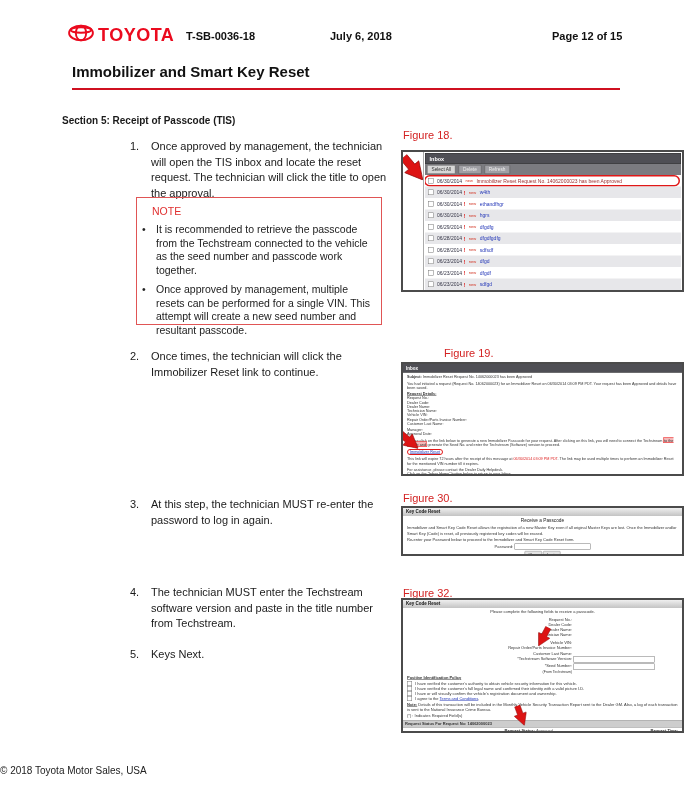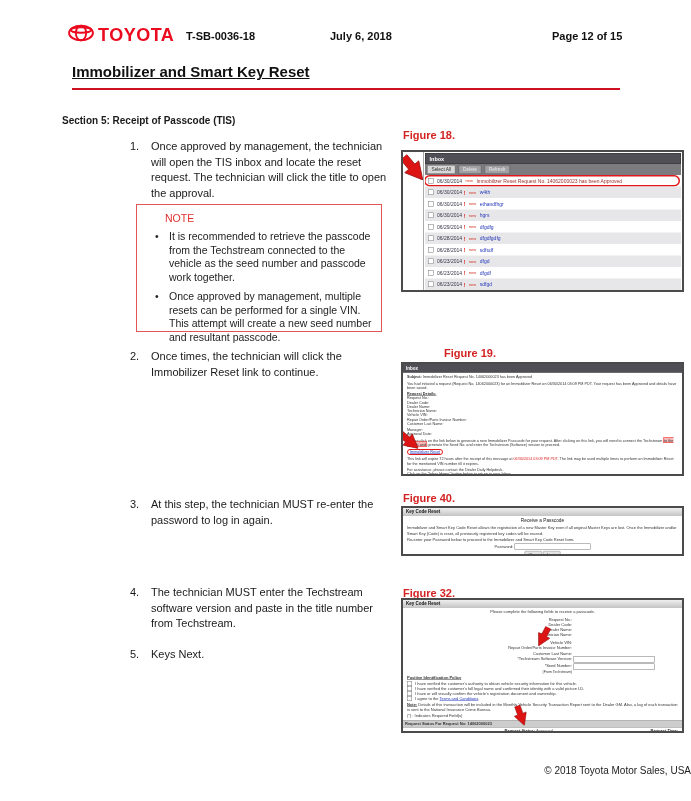--- a/index.html
+++ b/index.html
@@ -3,38 +3,38 @@
 <meta charset="utf-8">
 <style>
   html,body{margin:0;padding:0;}
   body{width:691px;height:801px;position:relative;background:#fff;
        font-family:"Liberation Sans",sans-serif;color:#1a1a1a;overflow:hidden;}
 
   
   .logo{position:absolute;left:68px;top:24px;display:flex;align-items:center;gap:4px;}
   .logo-text{color:#eb0a1e;font-weight:bold;font-size:18px;letter-spacing:.5px;}
   .hdr-item{position:absolute;top:30px;font-weight:bold;font-size:11px;color:#111;}
-  .doc-title{position:absolute;left:72px;top:63px;font-weight:bold;font-size:15px;color:#111;text-decoration:underline;}
+  .doc-title{position:absolute;left:72px;top:63px;font-weight:bold;font-size:15px;color:#111;}
   .red-rule{position:absolute;left:72px;top:88px;width:548px;height:2px;background:#cf1020;}
 
   
   .section-h{position:absolute;left:62px;top:115px;font-weight:bold;font-size:10px;}
   .step{position:absolute;left:130px;display:flex;font-size:11px;line-height:15.5px;color:#1a1a1a;}
   .step .num{width:21px;flex:none;}
   .step .txt{width:240px;}
-  .notebox{position:absolute;left:136px;top:204px;width:246px;height:128px;
-           border:1.5px solid #e05555;box-sizing:border-box;padding:7px 8px 0 16px;}
+  .notebox{position:absolute;left:136px;top:197px;width:246px;height:128px;
+           border:1.5px solid #e05555;box-sizing:border-box;padding:7px 8px 0 3px;}
   .note-lbl{color:#e03030;font-size:10.5px;margin-left:12px;}
   .notebox ul{margin:6px 0 0 0;padding:0;list-style:none;}
   .notebox li{display:flex;font-size:10.5px;line-height:13.5px;margin:0 0 6px 2px;color:#222;}
   .notebox li .dot{width:14px;flex:none;}
   .notebox li .btxt{flex:1;}
 
   
-  .fig-label{position:absolute;font-weight:bold;font-size:11px;color:#d32222;}
+  .fig-label{position:absolute;font-weight:normal;font-size:11px;color:#d32222;}
   .fig-frame{position:absolute;left:401px;width:283px;border:2px solid #4b4b4b;
              background:#fff;box-sizing:border-box;overflow:hidden;}
   .tiny{transform:scale(.5);transform-origin:0 0;width:200%;}
   .mini-btn{display:inline-block;border:1px solid #8a8a8a;background:#e4e4e4;
             padding:0 7px;border-radius:2px;font-size:8px;color:#333;line-height:12px;}
   .arrow{position:absolute;z-index:5;}
 
   
   .f18-margin{position:absolute;left:0;top:0;bottom:0;width:20px;border-right:1px solid #aaa;background:#fff;}
   .f18-panel{position:absolute;left:22px;top:1px;right:1px;bottom:0;overflow:hidden;}
@@ -87,21 +87,21 @@
   .f21-item .cb{width:8px;height:8px;}
   .blue-link{color:#2538b8;text-decoration:underline;}
   .f21-note{margin-top:3px;line-height:9.5px;}
   .f21-req{margin-top:3px;}
   .f21-statusbar{background:#cdcdcd;border-top:1px solid #999;border-bottom:1px solid #999;
                  font-weight:bold;padding:1px 4px;margin:3px -8px 2px -8px;}
   .f21-grid{display:grid;grid-template-columns:300px 250px;}
   .f21-grid .cell{text-align:right;padding-right:8px;}
   .gray-val{font-weight:normal;color:#666;}
 
-  .footer{position:absolute;left:0;top:765px;width:691px;text-align:right;font-size:10px;color:#222;}
+  .footer{position:absolute;left:0;top:765px;width:691px;text-align:left;font-size:10px;color:#222;}
 </style>
 </head>
 <body>
 
 <div class="logo">
   <span>
     <svg width="26" height="18" viewBox="0 0 48 32">
       <ellipse cx="24" cy="16" rx="22" ry="13.5" fill="none" stroke="#eb0a1e" stroke-width="3.5"></ellipse>
       <ellipse cx="24" cy="16" rx="9.5" ry="13.5" fill="none" stroke="#eb0a1e" stroke-width="3.5"></ellipse>
       <ellipse cx="24" cy="10.5" rx="19" ry="5" fill="none" stroke="#eb0a1e" stroke-width="3.5"></ellipse>
@@ -271,21 +271,21 @@
       </p>
       <p><span>Please click on the link below to generate a new Immobilizer Passcode for your request. After clicking on this link, you will need to connect the Techstream </span><span class="hl-red">to the vehicle and</span><span> generate the Seed No. and enter the Techstream (Software) version to proceed.</span></p>
       <p><span class="link-ring">Immobilizer Reset</span></p>
       <p><span>This link will expire 72 hours after the receipt of this message at </span><span class="red-txt">06/30/2014 03:09 PM PDT</span><span>. The link may be used multiple times to perform an Immobilizer Reset for the mentioned VIN number till it expires.</span></p>
       <p style="margin-bottom:2px;"><span>For assistance, please contact the Dealer Daily Helpdesk.</span><br><span>Click on the "Inbox Home" button below to return to your Inbox.</span></p>
 
     </div>
   </div>
 </div>
 
-<div class="fig-label" style="left:403px;top:492px;">Figure 40.</div>
+<div class="fig-label" style="left:403px;top:492px;">Figure 30.</div>
 <div class="fig-frame" style="top:506px;height:50px;">
   <div class="tiny">
     <div class="kc-titlebar">Key Code Reset</div>
     <div class="f20-body">
       <div class="f20-head">Receive a Passcode</div>
       <div>Immobilizer and Smart Key Code Reset allows the registration of a new Master Key even if all original Master Keys are lost. Once the Immobilizer and/or Smart Key (Code) is reset, all previously registered key codes will be erased.</div>
       <div>Re-enter your Password below to proceed to the Immobilizer and Smart Key Code Reset form.</div>
       <div class="f20-pw">
         <span>Password:</span>
         <span class="inp" style="width:150px;"></span>

